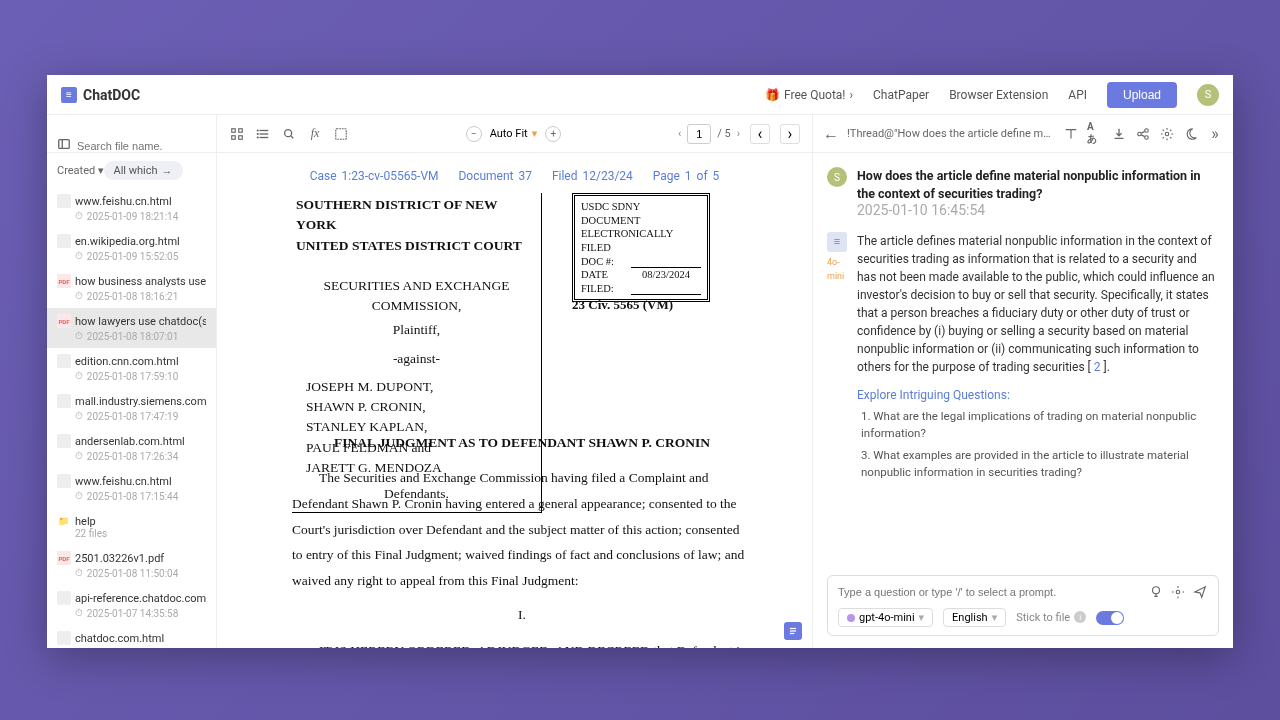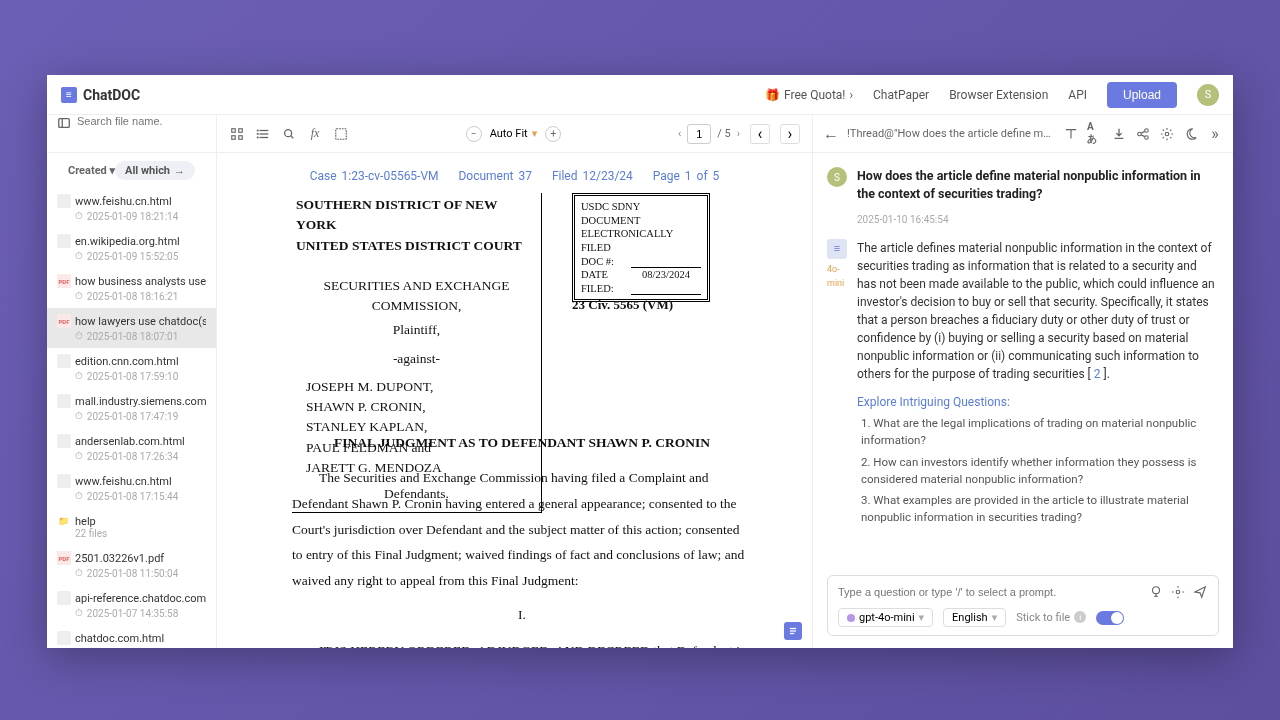--- a/index.html
+++ b/index.html
@@ -8,23 +8,23 @@
 .header { height: 40px; display: flex; align-items: center; padding: 0 14px; border-bottom: 1px solid #eee; }
 .logo { display: flex; align-items: center; gap: 6px; font-weight: 700; font-size: 14px; color: #333; }
 .logo-icon { width: 16px; height: 16px; background: #6b7ae0; border-radius: 2px; display: flex; align-items: center; justify-content: center; color: #fff; font-size: 10px; }
 .header-right { margin-left: auto; display: flex; align-items: center; gap: 20px; font-size: 12px; }
 .free-quota { display: flex; align-items: center; gap: 4px; color: #555; cursor: pointer; }
 .header-link { color: #555; cursor: pointer; }
 .upload-btn { background: #6b7ae0; color: #fff; border: none; padding: 6px 16px; border-radius: 4px; font-size: 12px; cursor: pointer; }
 .avatar { width: 22px; height: 22px; border-radius: 50%; background: #b5c07a; color: #fff; display: flex; align-items: center; justify-content: center; font-size: 11px; }
 .body { flex: 1; display: flex; overflow: hidden; }
 .sidebar { width: 170px; border-right: 1px solid #eee; display: flex; flex-direction: column; overflow: hidden; }
-.sidebar-search { height: 38px; display: flex; align-items: flex-start; padding: 0 10px; gap: 6px; border-bottom: 1px solid #eee; }
+.sidebar-search { height: 38px; display: flex; align-items: flex-end; padding: 0 10px; gap: 6px; border-bottom: 1px solid #eee; }
 .sidebar-search input { flex: 1; border: none; outline: none; font-size: 11px; color: #999; background: transparent; }
-.sidebar-filter { padding: 8px 10px; display: flex; justify-content: center; align-items: center; font-size: 11px; color: #666; font-weight: bold; }
+.sidebar-filter { padding: 8px 10px; display: flex; justify-content: flex-start; align-items: center; font-size: 11px; color: #666; }
 .all-files-chip { background: #eef0f5; border-radius: 12px; padding: 3px 10px; display: flex; align-items: center; gap: 4px; color: #555; cursor: pointer; }
 .file-list { flex: 1; overflow-y: auto; }
 .file-item { padding: 6px 10px; cursor: pointer; }
 .file-item.selected { background: #e8e8e8; }
 .file-name { font-size: 11px; color: #333; display: flex; align-items: center; gap: 4px; white-space: nowrap; overflow: hidden; text-overflow: ellipsis; }
 .file-date { font-size: 10px; color: #aaa; display: flex; align-items: center; gap: 4px; margin-top: 2px; margin-left: 18px; }
 .file-count { font-size: 10px; color: #aaa; margin-left: 18px; }
 .file-icon { width: 14px; height: 14px; flex-shrink: 0; display: inline-flex; align-items: center; justify-content: center; font-size: 9px; }
 .icon-doc { background: #eee; border-radius: 2px; }
 .icon-pdf { background: #fce8e8; color: #d66; font-size: 6px; font-weight: 700; }
@@ -57,21 +57,21 @@
 .para { text-indent: 2em; line-height: 1.9; }
 .roman { text-align: center; margin: 12px 0; }
 .page-marker { position: absolute; right: 10px; bottom: 8px; width: 18px; height: 18px; background: #6b7ae0; border-radius: 3px; display: flex; align-items: center; justify-content: center; color: #fff; }
 .chat-pane { width: 420px; display: flex; flex-direction: column; }
 .chat-toolbar { height: 38px; display: flex; align-items: center; padding: 0 10px; border-bottom: 1px solid #eee; gap: 8px; }
 .thread-title { flex: 1; font-size: 11px; color: #666; white-space: nowrap; overflow: hidden; text-overflow: ellipsis; }
 .chat-history { flex: 1; overflow-y: auto; padding: 14px 14px 0; }
 .q-block { display: flex; gap: 10px; margin-bottom: 14px; }
 .q-avatar { width: 20px; height: 20px; border-radius: 50%; background: #b5c07a; color: #fff; font-size: 10px; display: flex; align-items: center; justify-content: center; flex-shrink: 0; }
 .q-text { font-size: 12.5px; font-weight: 700; color: #222; line-height: 1.4; }
-.q-time { font-size: 10px; color: #aaa; margin-top: 12px; }
+.q-time { font-size: 14px; color: #aaa; margin-top: 0; }
 .a-block { display: flex; gap: 10px; font-size: 12px; color: #333; line-height: 1.5; }
 .a-avatar-col { width: 20px; flex-shrink: 0; display: flex; flex-direction: column; align-items: center; gap: 4px; }
 .a-avatar { width: 20px; height: 20px; border-radius: 3px; background: #dfe4f5; display: flex; align-items: center; justify-content: center; color: #6b7ae0; font-size: 11px; }
 .model-tag { font-size: 9px; color: #e8a050; }
 .a-content p { margin-bottom: 10px; }
 .cite-link { color: #5a7dd8; }
 .explore-h { color: #5a7dd8; font-size: 12px; margin-top: 4px; }
 .explore-q { font-size: 11.5px; color: #555; margin: 4px 0; padding-left: 4px; }
 .chat-input-wrap { padding: 10px 14px 12px; }
 .chat-input-box { border: 1px solid #ddd; border-radius: 6px; padding: 8px 10px; }
@@ -366,21 +366,20 @@
           </div>
           <div class="a-block">
             <div class="a-avatar-col">
               <div class="a-avatar">≡</div>
               <span class="model-tag">4o-mini</span>
             </div>
             <div class="a-content">
               <p><span>The article defines material nonpublic information in the context of securities trading as information that is related to a security and has not been made available to the public, which could influence an investor's decision to buy or sell that security. Specifically, it states that a person breaches a fiduciary duty or other duty of trust or confidence by (i) buying or selling a security based on material nonpublic information or (ii) communicating such information to others for the purpose of trading securities [ </span><span class="cite-link">2</span><span> ].</span></p>
               <div class="explore-h">Explore Intriguing Questions:</div>
               <div class="explore-q">1. What are the legal implications of trading on material nonpublic information?</div>
-              <div class="explore-q">2. How can investors identify whether information they possess is considered material nonpublic information?</div>
               <div class="explore-q">3. What examples are provided in the article to illustrate material nonpublic information in securities trading?</div>
 
             </div>
           </div>
         </div>
         <div class="chat-input-wrap">
           <div class="chat-input-box">
             <div class="chat-input-row">
               <input placeholder="Type a question or type '/' to select a prompt." style="">
               <span class="tbicon">

